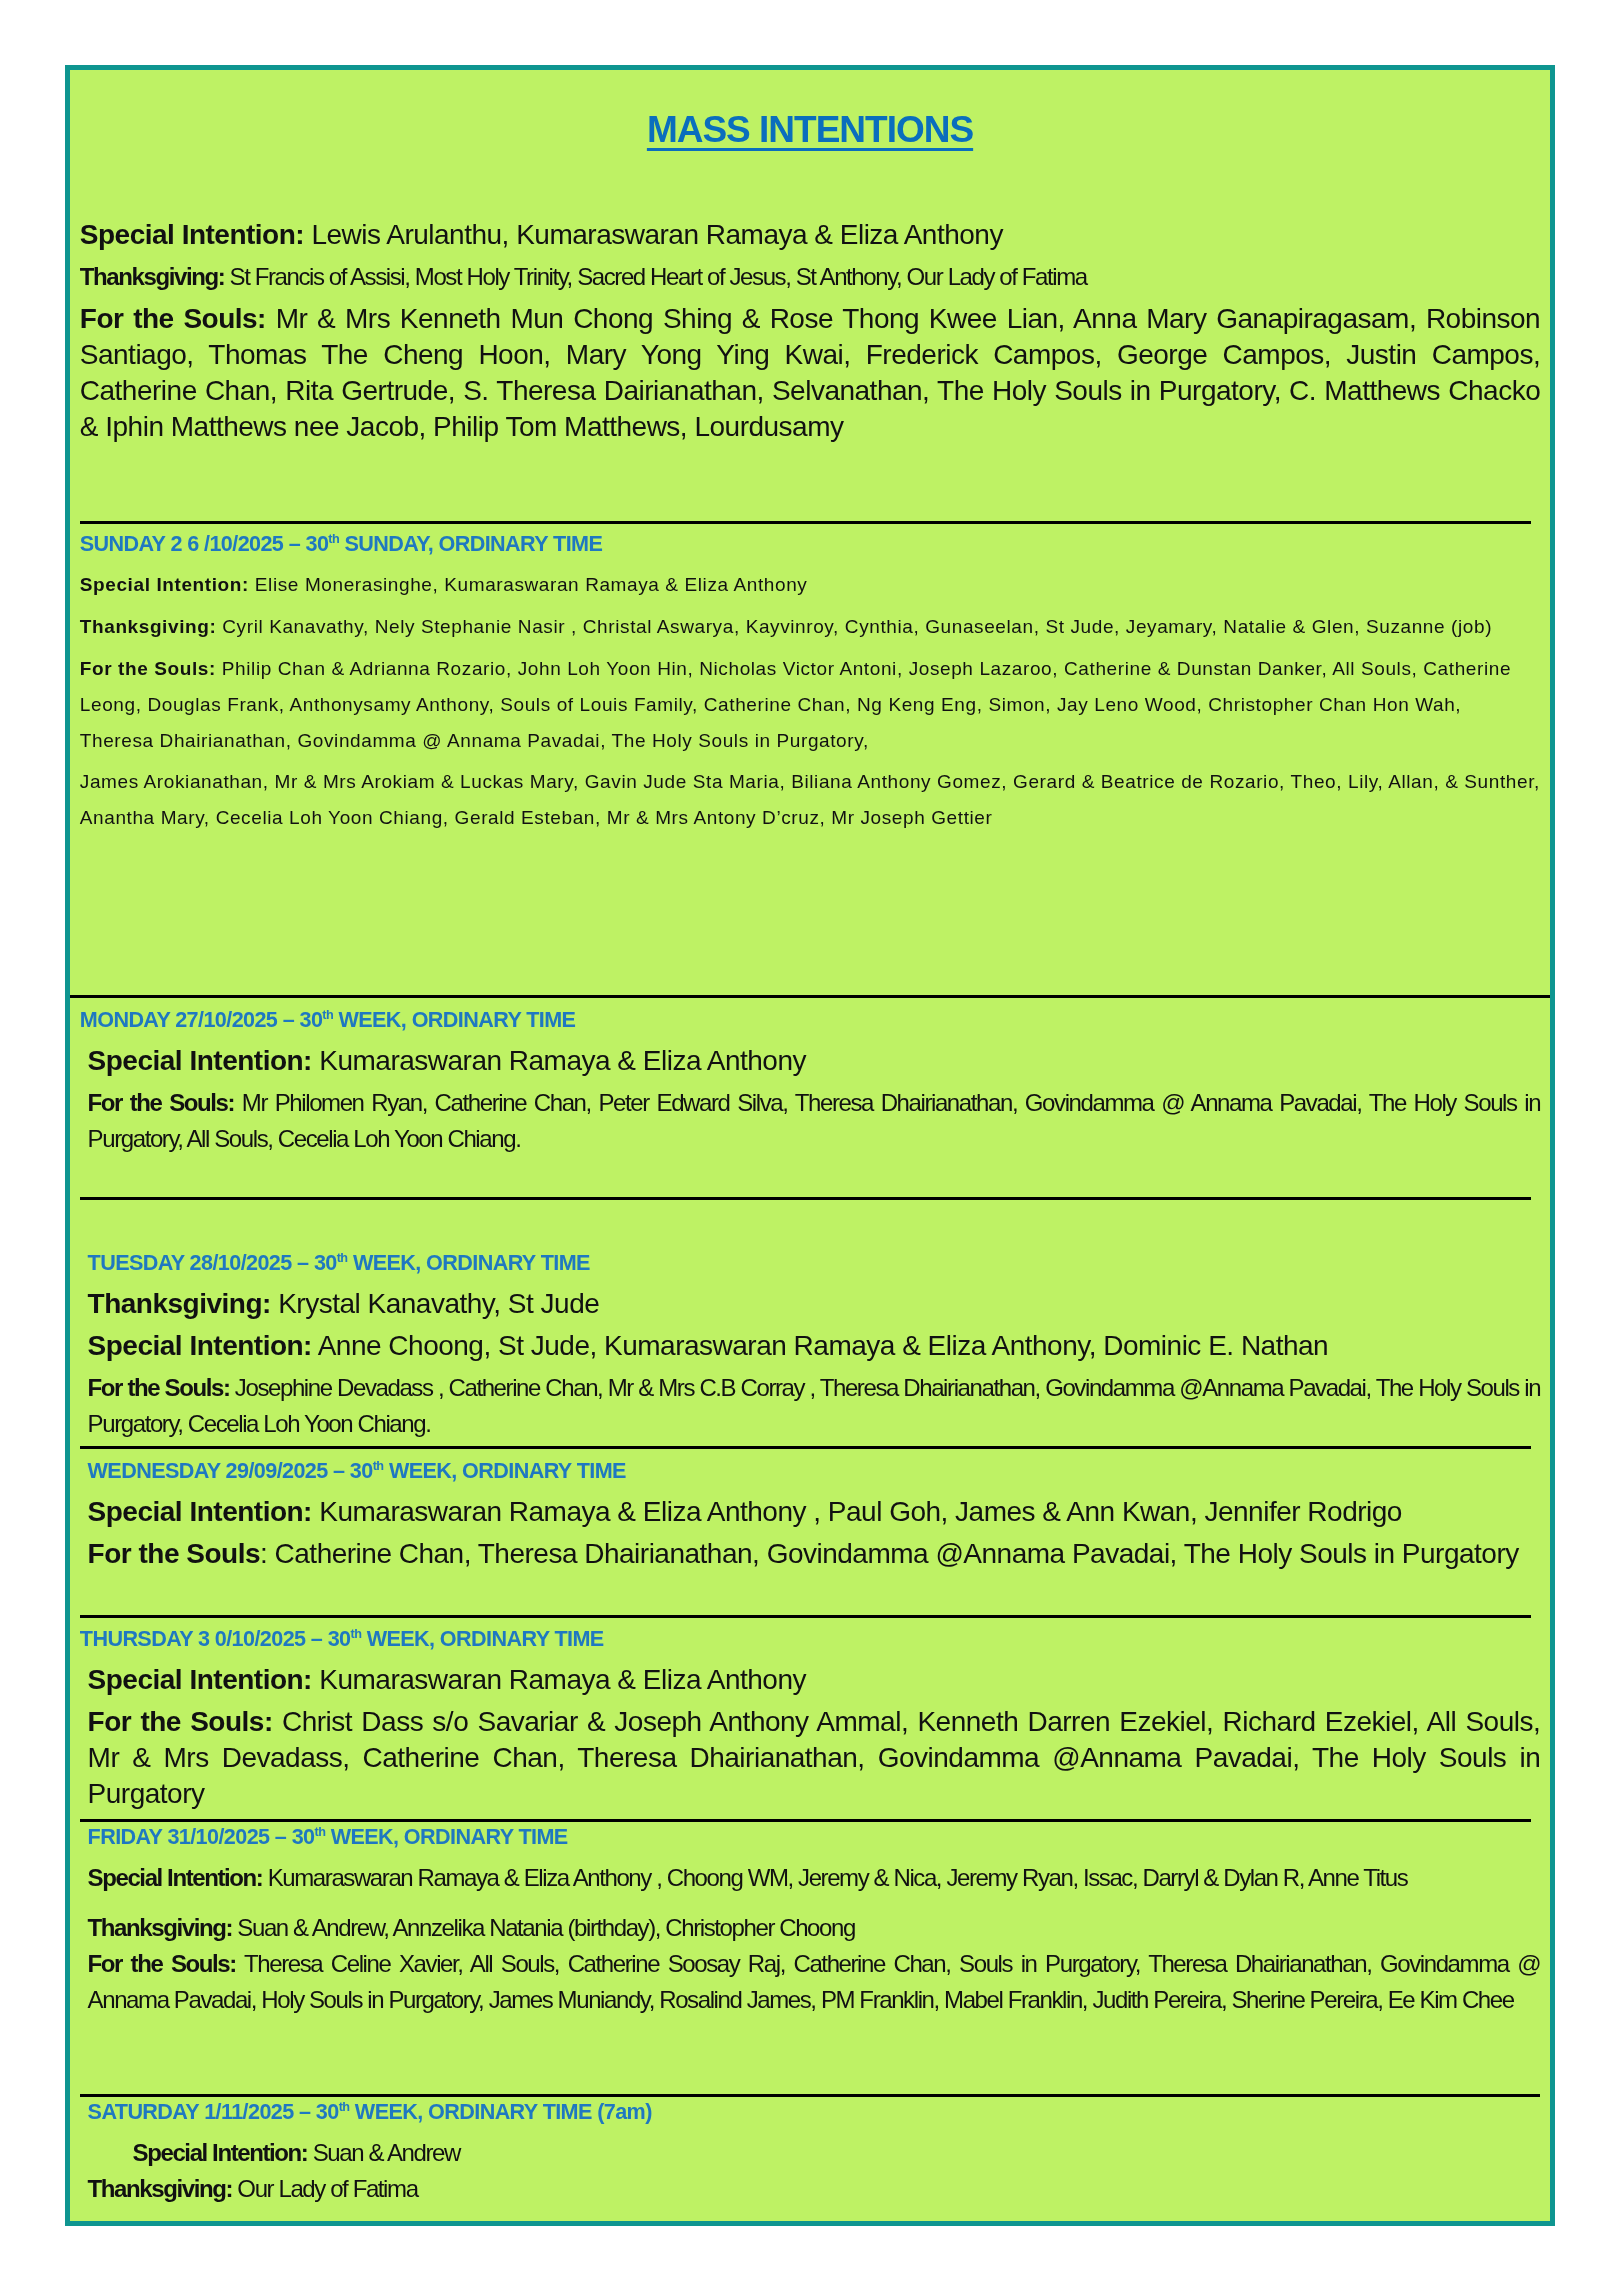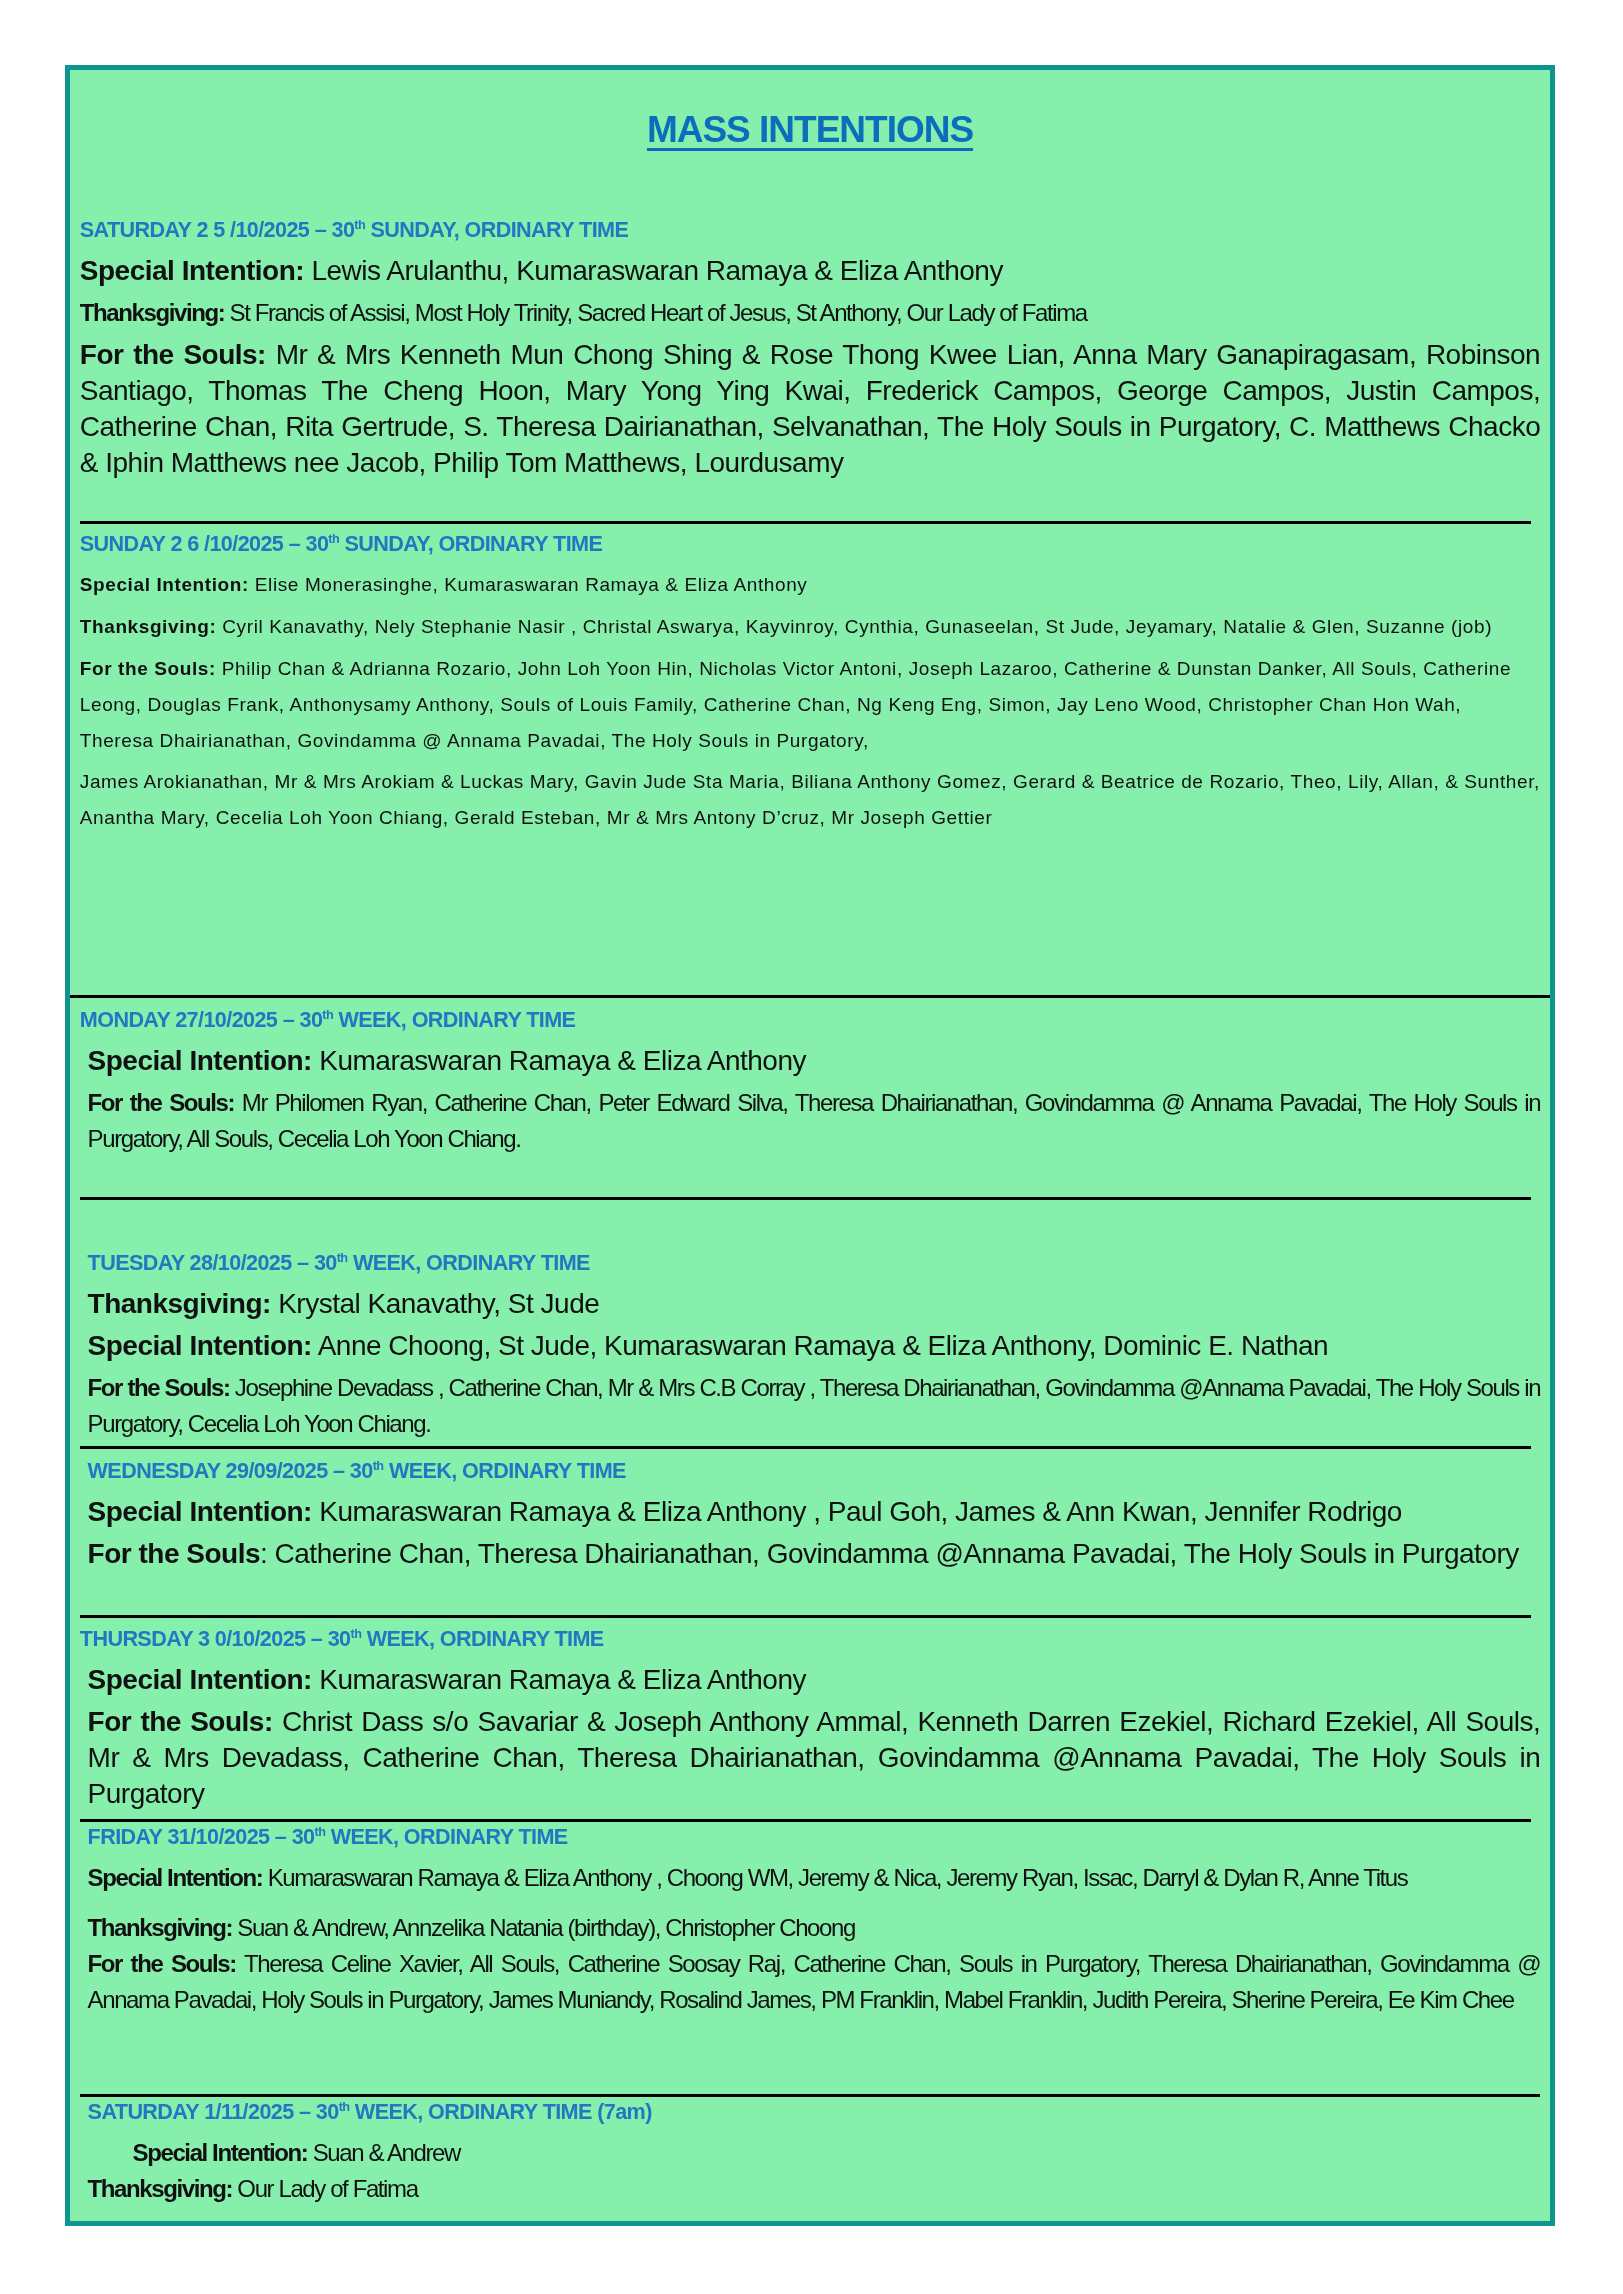--- a/index.html
+++ b/index.html
@@ -1,19 +1,19 @@
 <!DOCTYPE html>
 <html><head>
 <meta charset="utf-8">
 <style>
   html, body { margin: 0; padding: 0; background: #ffffff; }
   body { width: 1623px; height: 2295px; position: relative; overflow: hidden; }
   .frame {
     position: absolute; left: 65px; top: 65px; width: 1480px; height: 2151px;
-    border: 5.9px solid #0e9590; background: #86efac;
+    border: 5.9px solid #0e9590; background: #bef264;
   }
   .title {
     position: absolute; left: 0; right: 0; top: 39px; text-align: center;
     font-family: "Liberation Sans", sans-serif; font-weight: bold;
     font-size: 37px; color: #0a6ebd; letter-spacing: -1px;
   }
   .title span { text-decoration: underline; text-decoration-thickness: 2.9px; text-underline-offset: 5.9px; }
   .sec { position: absolute; left: 9.8px; right: 9.8px; font-family: "Liberation Sans", sans-serif; color: #111; }
   .sep { position: absolute; height: 2.9px; background: #000; }
   .hd {
@@ -27,21 +27,20 @@
   .lbl { font-weight: bold; }
   .ind { padding-left: 7.8px; }
 </style>
 </head>
 <body>
 
 <div class="frame">
   <div class="title"><span>MASS INTENTIONS</span></div>
 
   <div class="sec" style="top:147px;">
-    <div class="hd"><span>SATURDAY 2 5 /10/2025 – 30</span><sup>th</sup><span> SUNDAY, ORDINARY TIME</span></div>
     <div class="ln"><span class="lbl">Special Intention:</span> <span>Lewis Arulanthu, Kumaraswaran Ramaya &amp; Eliza Anthony</span></div>
     <div class="ln cond"><span class="lbl">Thanksgiving:</span> <span>St Francis of Assisi, Most Holy Trinity, Sacred Heart of Jesus, St Anthony, Our Lady of Fatima</span></div>
     <div class="ln"><span class="lbl">For the Souls:</span> <span>Mr &amp; Mrs Kenneth Mun Chong Shing &amp; Rose Thong Kwee Lian, Anna Mary Ganapiragasam, Robinson Santiago, Thomas The Cheng Hoon, Mary Yong Ying Kwai, Frederick Campos, George Campos, Justin Campos, Catherine Chan, Rita Gertrude, S. Theresa Dairianathan, Selvanathan, The Holy Souls in Purgatory, C. Matthews Chacko &amp; Iphin Matthews nee Jacob, Philip Tom Matthews, Lourdusamy</span></div>
   </div>
 
   <div class="sep" style="top:451px; left:9.8px; width:1451px;"></div>
 
   <div class="sec" style="top:461px;">
     <div class="hd"><span>SUNDAY 2 6 /10/2025 – 30</span><sup>th</sup><span> SUNDAY, ORDINARY TIME</span></div>
     <div class="ln wide"><span class="lbl">Special Intention:</span> <span>Elise Monerasinghe, Kumaraswaran Ramaya &amp; Eliza Anthony</span></div>

